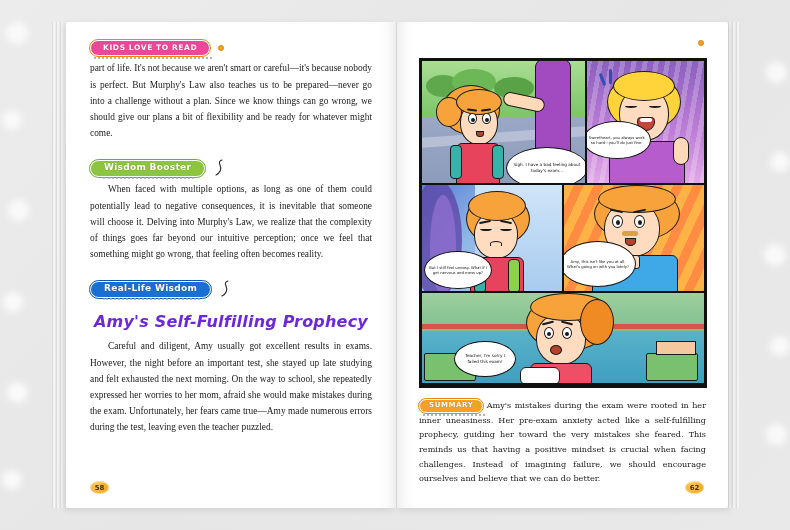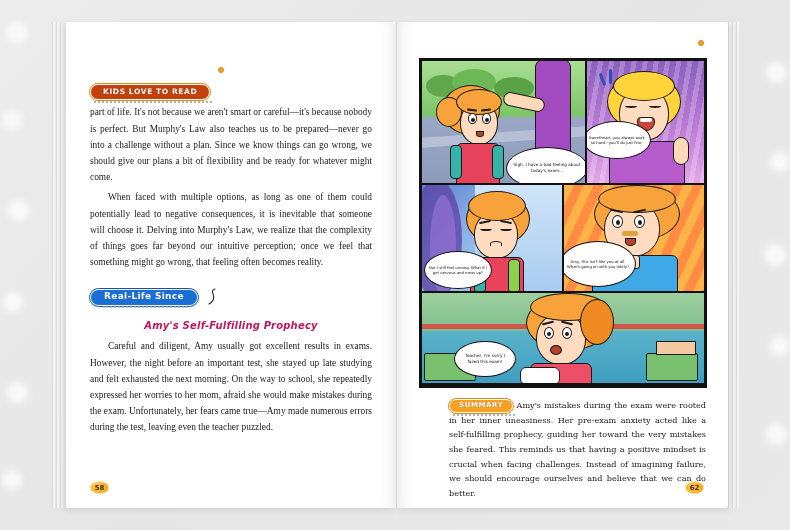--- a/index.html
+++ b/index.html
@@ -34,21 +34,21 @@
   
   .tagwrap { position:relative; display:flex; align-items:center; gap:8px; }
   .tag {
     position:relative; display:inline-block; padding:2px 12px 3px;
     border-radius:11px; border:1.6px solid #fff;
     font-family:"DejaVu Sans", sans-serif; font-weight:bold;
     font-size:7.5px; letter-spacing:.6px; color:#fff;
     text-shadow:0 0 1px rgba(0,0,0,.35);
     line-height:1.25;
   }
-  .tag.orange { background:#c2410c; outline:1.4px solid #e08a10;margin-top:44px; }
+  .tag.orange { background:#ec4899; outline:1.4px solid #e08a10; }
   .tag.green  { background:#8cc63f; outline:1.4px solid #6fae24; font-size:9px; letter-spacing:.3px; padding:1px 13px 2px; border-radius:12px;}
   .tag.blue   { background:#1a6fd4; outline:1.4px solid #0d55ad; font-size:9px; letter-spacing:.3px; padding:1px 13px 2px; border-radius:12px;}
   .tag.summary{ background:#f6a024; outline:1.4px solid #e08a10; font-size:7px; padding:1px 9px 2px; border-radius:9px; vertical-align:middle; }
   .tag::after {
     content:""; position:absolute; left:3px; right:-3px; bottom:-4px; height:3px;
     border-bottom:2.2px dotted #9a9a9a; opacity:.75;
   }
   .tag.green::after, .tag.blue::after { border-bottom-color:#a9a9a9; left:12px; right:10px; bottom:-3px; }
   .dot-orange { width:6px; height:6px; border-radius:50%; background:#f6a024; border:1px solid #d98c10; }
   .squiggle { width:12px; height:18px; }
@@ -57,21 +57,21 @@
   p.body {
     font-family:"Liberation Serif", serif;
     font-size:9.4px; line-height:16.2px; color:#1b1b1b; text-align:justify;
     margin-top:4px;
   }
   p.body.indent { text-indent:18px; }
 
   .story-title {
     font-family:"DejaVu Sans", sans-serif;
     font-weight:bold; font-style:italic;
-    font-size:10px; color:#be185d; text-align:center;
+    font-size:16px; color:#6d28d9; text-align:center;
     letter-spacing:.2px; margin-top:14px;
   }
 
   .pagenum {
     position:absolute; bottom:14px;
     width:19px; height:13px; border-radius:50%;
     background:radial-gradient(circle at 40% 35%, #fdd060, #f3a81b 70%, #e09310);
     color:#4a2c00; font-family:"DejaVu Sans", sans-serif; font-weight:bold; font-size:7px;
     display:flex; align-items:center; justify-content:center;
     box-shadow:0 0 0 1px rgba(255,255,255,.6) inset;
@@ -100,21 +100,21 @@
 
   
   .hair { position:absolute; border-radius:50%; }
   .face { position:absolute; border-radius:48%; background:#ffdcc0; border:1.1px solid #1a1a1a; }
   .body-sh { position:absolute; border-radius:6px 6px 2px 2px; border:1.1px solid #1a1a1a; }
   .eye { position:absolute; border-radius:50%; background:#fff; border:1px solid #1a1a1a; }
   .pupil { position:absolute; border-radius:50%; background:#1a1a1a; }
   .mouth { position:absolute; border-radius:0 0 50% 50%; background:#b3422e; border:1px solid #1a1a1a; }
   .brow { position:absolute; background:#1a1a1a; border-radius:2px; }
 
-  .summary-block { position:absolute; left:22px; right:22px; top:376px;margin-left:30px; }
+  .summary-block { position:absolute; left:22px; right:22px; top:376px; }
   .summary-block p {
     font-family:"DejaVu Serif", serif; font-size:8.1px; line-height:14.6px;
     color:#1a1a1a; text-align:justify;
   }
 </style>
 </head>
 <body>
 
 <div id="backdrop">
   <div class="bokeh" style="left:6px;  top:22px;  width:22px; height:22px;"></div>
@@ -143,25 +143,31 @@
   <div class="page" id="page-left">
     <div class="page-inner">
 
       <div class="tagwrap">
         <span class="tag orange">KIDS LOVE TO READ</span>
         <span class="dot-orange"></span>
       </div>
 
       <p class="body">part of life. It's not because we aren't smart or careful—it's because nobody is perfect. But Murphy's Law also teaches us to be prepared—never go into a challenge without a plan. Since we know things can go wrong, we should give our plans a bit of flexibility and be ready for whatever might come.</p>
 
+      <div style="margin-top:18px;" class="tagwrap">
+        <span class="tag green">Wisdom Booster</span>
+        <svg class="squiggle" viewBox="0 0 12 18">
+          <path d="M3 16 C7 14, 9 10, 7 6 C5.5 3, 7 1.5, 9 1" stroke="#222" stroke-width="1.1" fill="none" stroke-linecap="round"></path>
+        </svg>
+      </div>
 
       <p class="body indent">When faced with multiple options, as long as one of them could potentially lead to negative consequences, it is inevitable that someone will choose it. Delving into Murphy's Law, we realize that the complexity of things goes far beyond our intuitive perception; once we feel that something might go wrong, that feeling often becomes reality.</p>
 
       <div style="margin-top:18px;" class="tagwrap">
-        <span class="tag blue">Real-Life Since</span>
+        <span class="tag blue">Real-Life Wisdom</span>
         <svg class="squiggle" viewBox="0 0 12 18">
           <path d="M3 16 C7 14, 9 10, 7 6 C5.5 3, 7 1.5, 9 1" stroke="#222" stroke-width="1.1" fill="none" stroke-linecap="round"></path>
         </svg>
       </div>
 
       <div class="story-title">Amy's Self-Fulfilling Prophecy</div>
 
       <p class="body indent" style="margin-top:7px;">Careful and diligent, Amy usually got excellent results in exams. However, the night before an important test, she stayed up late studying and felt exhausted the next morning. On the way to school, she repeatedly expressed her worries to her mom, afraid she would make mistakes during the exam. Unfortunately, her fears came true—Amy made numerous errors during the test, leaving even the teacher puzzled.</p>
     </div>
 

